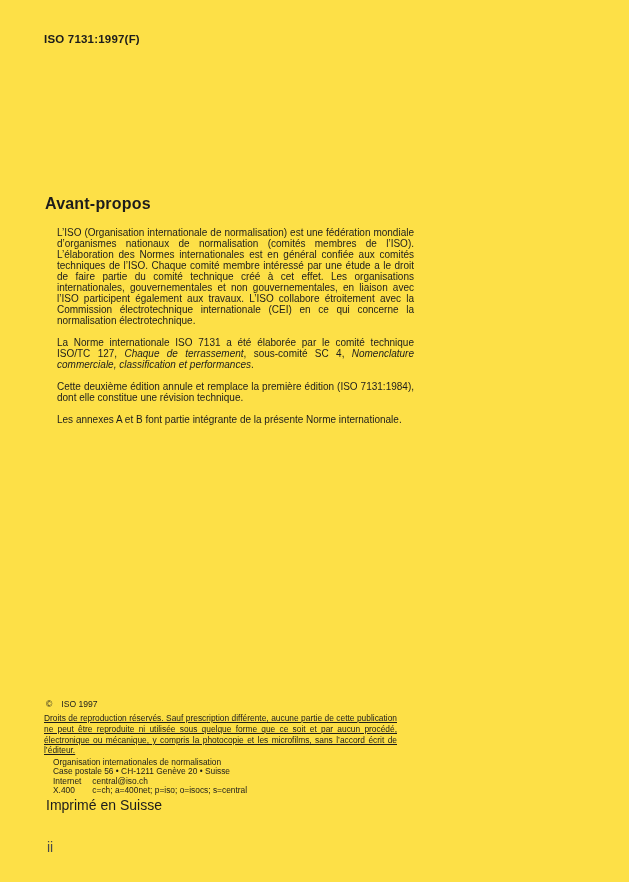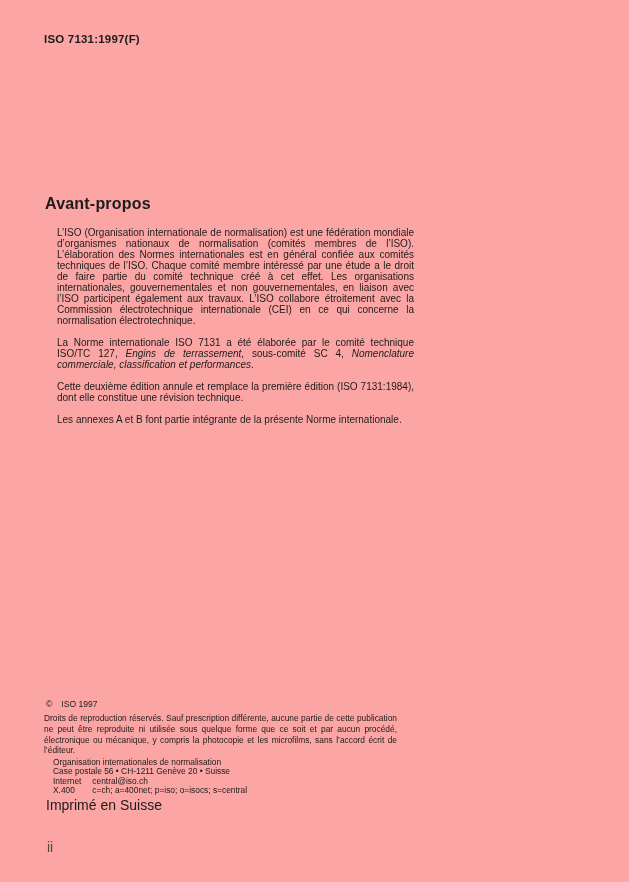--- a/index.html
+++ b/index.html
@@ -5,21 +5,21 @@
 <style>
   html, body {
     margin: 0;
     padding: 0;
     background: #ffffff;
   }
   .page {
     position: relative;
     width: 629px;
     height: 882px;
-    background: #fca5a5;
+    background: #fde047;
     font-family: "Liberation Sans", sans-serif;
     color: #1c1c1c;
     overflow: hidden;
   }
   .doc-ref {
     position: absolute;
     left: 44px;
     top: 33px;
     font-size: 11.5px;
     font-weight: bold;
@@ -61,20 +61,21 @@
     margin-right: 9px;
   }
   .footer-rights {
     position: absolute;
     left: 44px;
     top: 713px;
     width: 353px;
     font-size: 8.4px;
     line-height: 10.8px;
     text-align: justify;
+    text-decoration: underline;
   }
   .footer-address {
     position: absolute;
     left: 53px;
     top: 758px;
     font-size: 8.4px;
     line-height: 9.4px;
     white-space: nowrap;
   }
   .footer-address .lbl {
@@ -99,21 +100,21 @@
 <body>
 
 <div class="page">
 
   <div class="doc-ref">ISO 7131:1997(F)</div>
 
   <div class="section-title">Avant-propos</div>
 
   <div class="body-col">
     <p><span>L’ISO (Organisation internationale de normalisation) est une fédération mondiale d’organismes nationaux de normalisation (comités membres de l’ISO). L’élaboration des Normes internationales est en général confiée aux comités techniques de l’ISO. Chaque comité membre intéressé par une étude a le droit de faire partie du comité technique créé à cet effet. Les organisations internationales, gouvernementales et non gouvernementales, en liaison avec l’ISO participent également aux travaux. L’ISO collabore étroitement avec la Commission électrotechnique internationale (CEI) en ce qui concerne la normalisation électrotechnique.</span></p>
-    <p><span>La Norme internationale ISO 7131 a été élaborée par le comité technique ISO/TC 127, </span><span class="it">Engins de terrassement</span><span>, sous-comité SC 4, </span><span class="it">Nomenclature commerciale, classification et performances</span><span>.</span></p>
+    <p><span>La Norme internationale ISO 7131 a été élaborée par le comité technique ISO/TC 127, </span><span class="it">Chaque de terrassement</span><span>, sous-comité SC 4, </span><span class="it">Nomenclature commerciale, classification et performances</span><span>.</span></p>
     <p><span>Cette deuxième édition annule et remplace la première édition (ISO 7131:1984), dont elle constitue une révision technique.</span></p>
     <p><span>Les annexes A et B font partie intégrante de la présente Norme internationale.</span></p>
   </div>
 
   <div class="footer-copyright">
     <span class="sym">©</span><span>ISO 1997</span>
   </div>
 
   <div class="footer-rights">Droits de reproduction réservés. Sauf prescription différente, aucune partie de cette publication ne peut être reproduite ni utilisée sous quelque forme que ce soit et par aucun procédé, électronique ou mécanique, y compris la photocopie et les microfilms, sans l’accord écrit de l’éditeur.</div>
 

